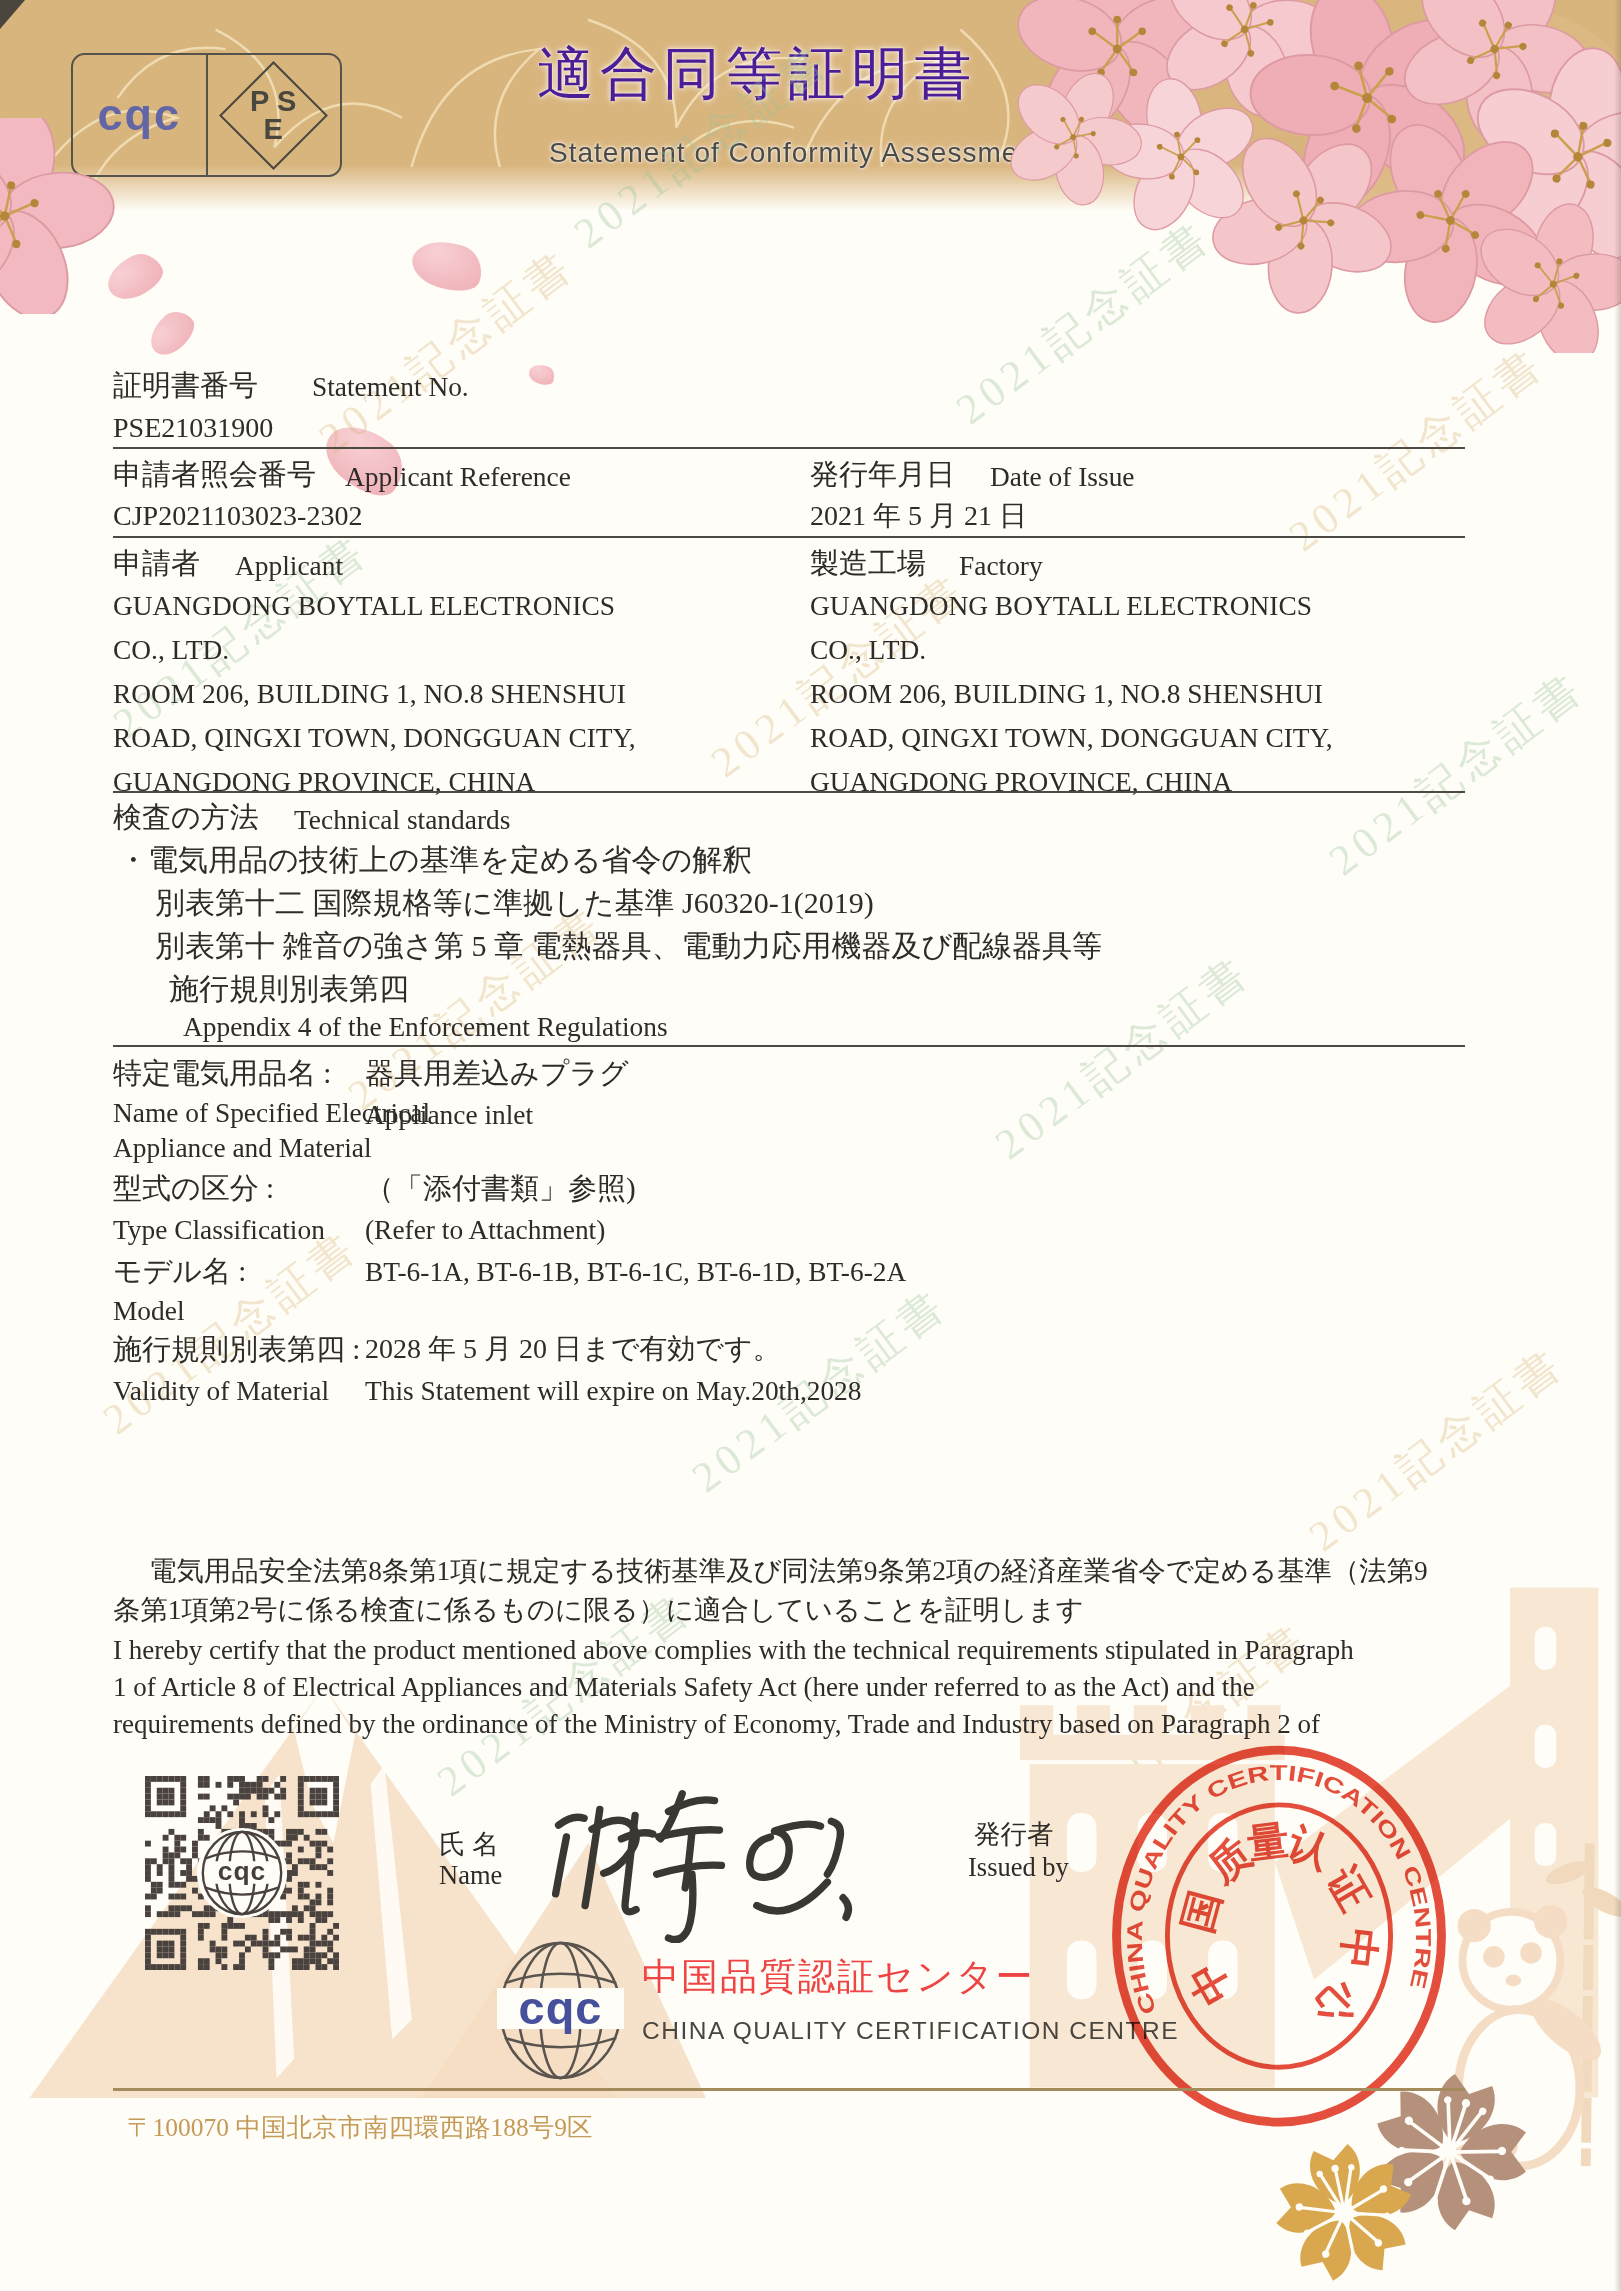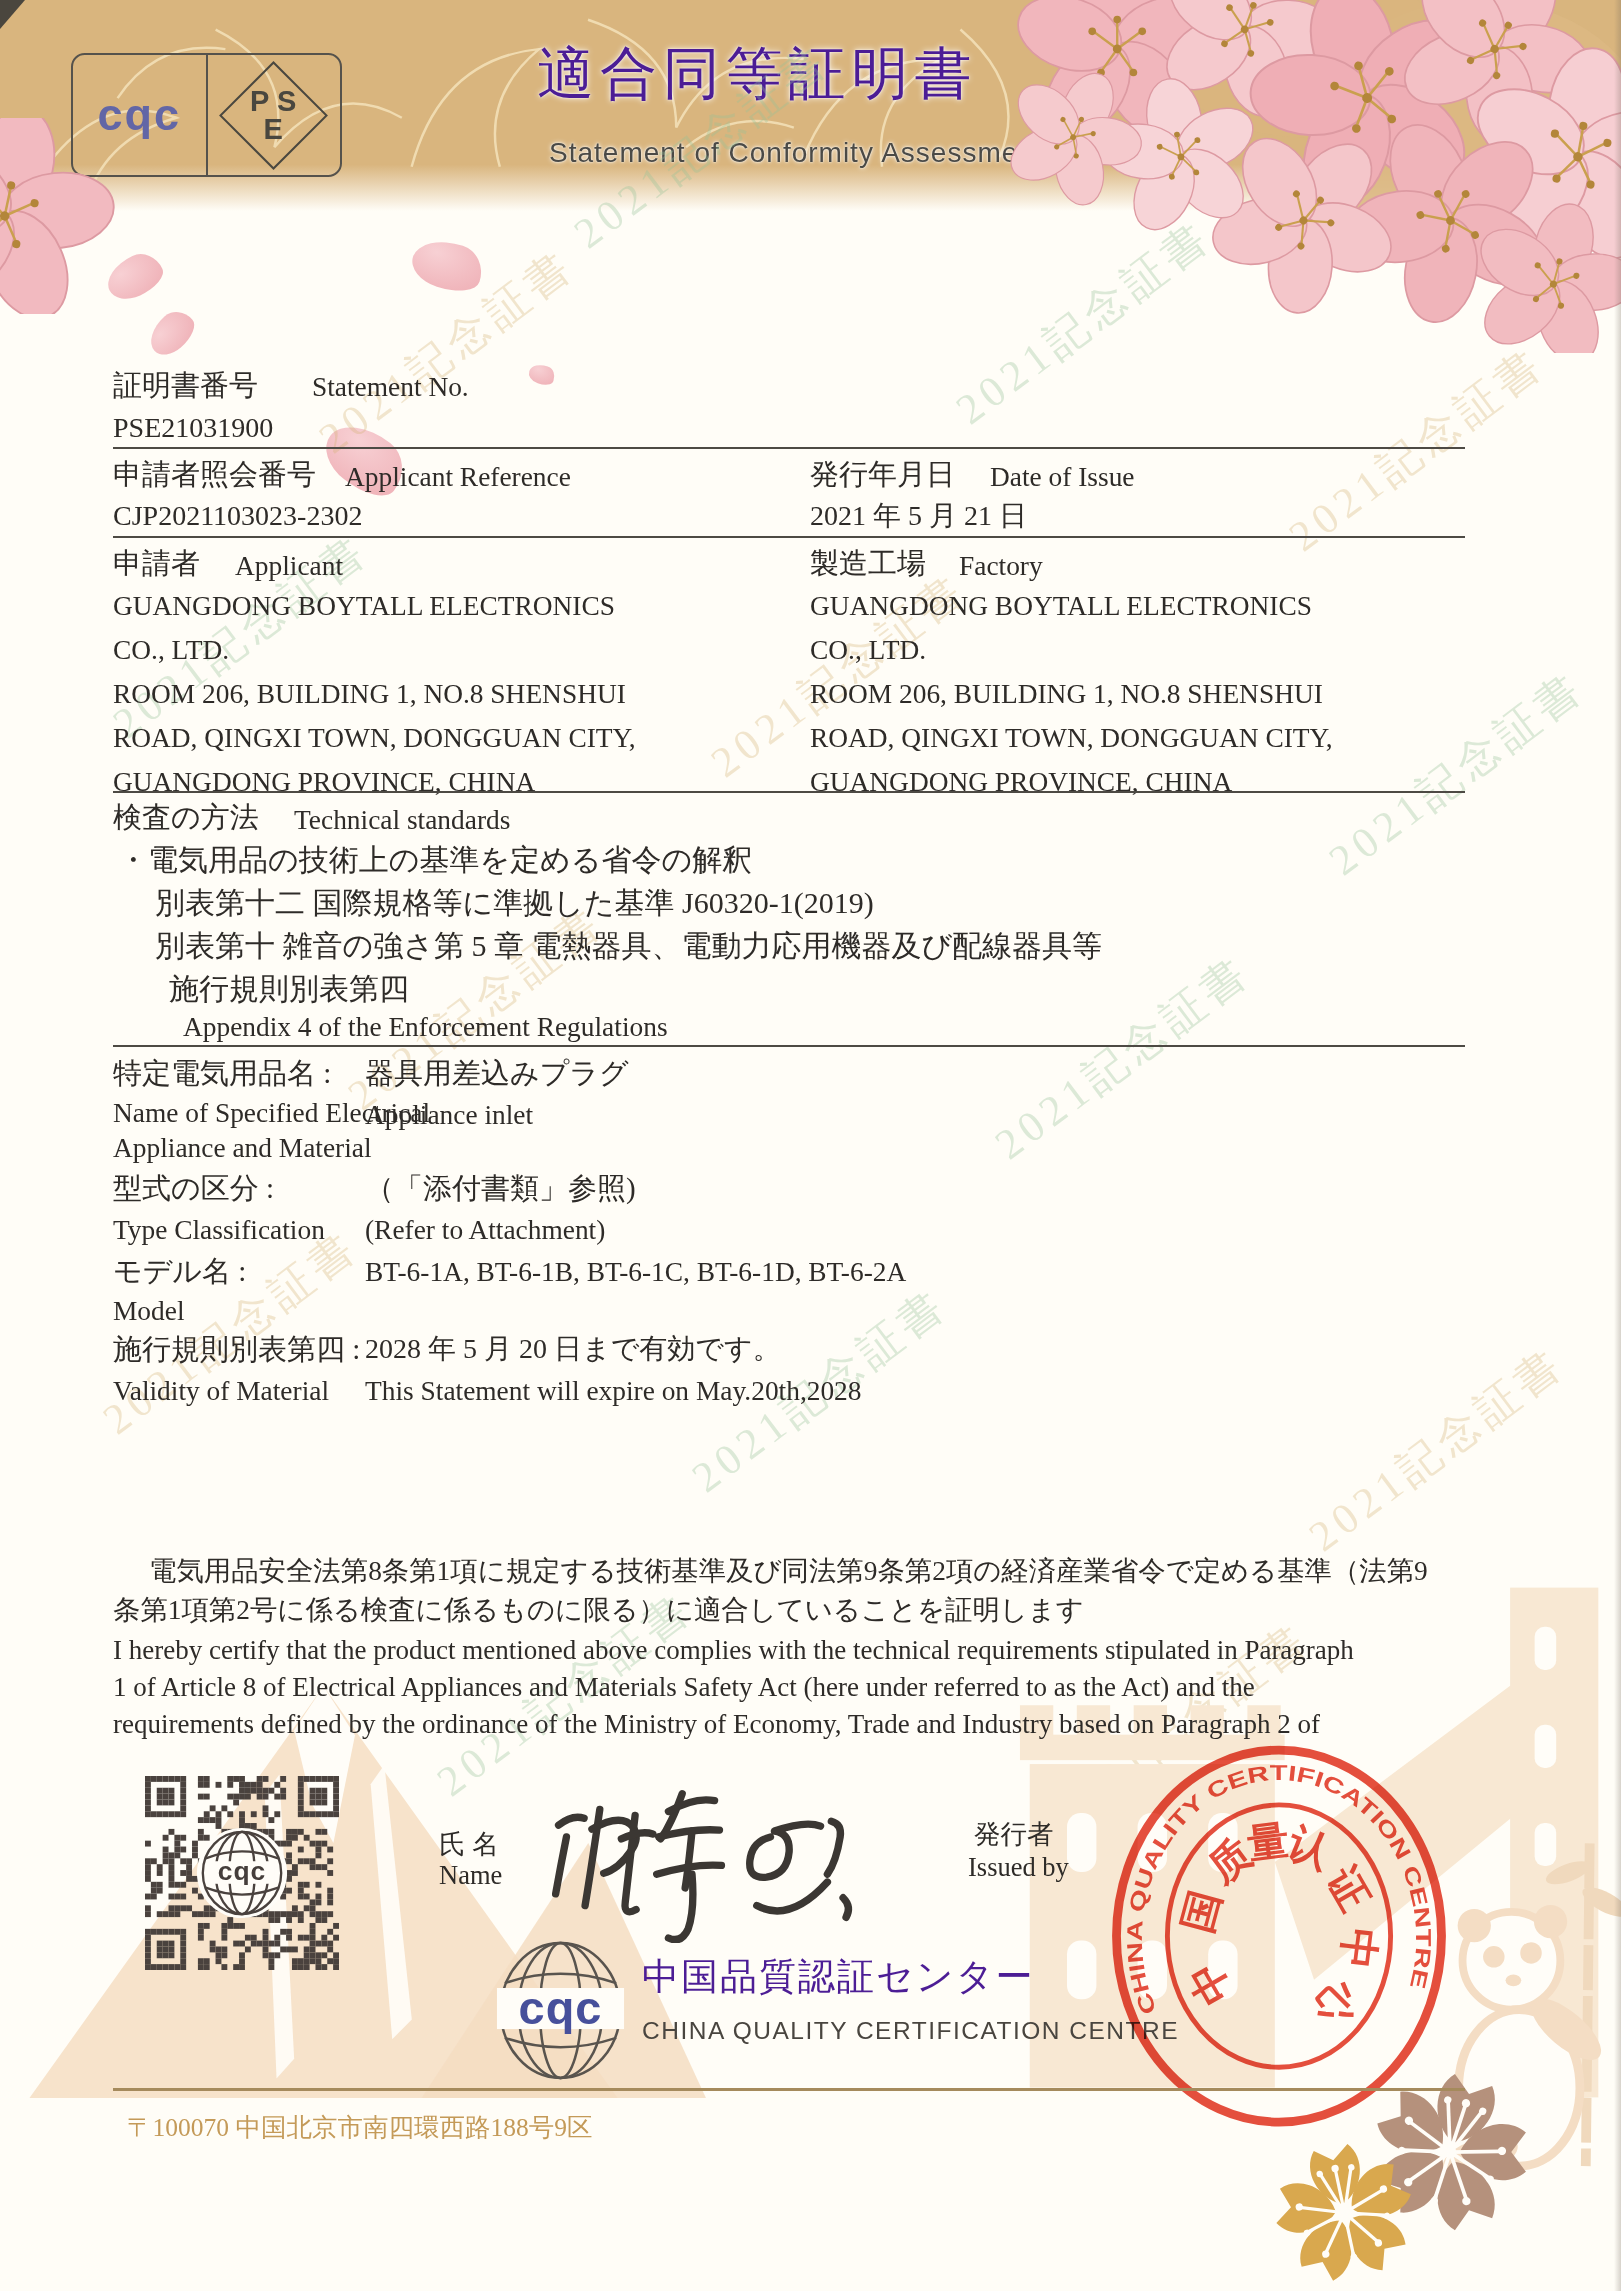--- a/index.html
+++ b/index.html
@@ -752,21 +752,21 @@
       <ellipse cx="67" cy="75" rx="61" ry="69"></ellipse>
       <ellipse cx="67" cy="75" rx="21" ry="69"></ellipse>
       <ellipse cx="67" cy="75" rx="43" ry="69"></ellipse>
       <path d="M10,47 Q67,28 124,47"></path>
         <path d="M10,103 Q67,122 124,103"></path>
       <line x1="6" y1="75" x2="128" y2="75"></line>
     </g>
     <rect x="2" y="52" width="130" height="42" fill="#fffdf8"></rect>
     <text x="67" y="89" text-anchor="middle" font-family="Liberation Sans, sans-serif" font-weight="bold" font-size="48" letter-spacing="1" fill="#47509b">cqc</text>
   </svg>
-  <div class="abs jp" style="left:642px;top:1956px;font-size:37px;letter-spacing:2px;color:#4c1d95">中国品質認証センター</div>
+  <div class="abs jp" style="left:642px;top:1956px;font-size:37px;letter-spacing:2px;color:#ef4444">中国品質認証センター</div>
   <div class="abs sans" style="left:642px;top:2017px;font-size:24.5px;letter-spacing:1.5px;color:#49453f">CHINA QUALITY CERTIFICATION CENTRE</div>
 
   <svg id="stamp" class="abs" style="left:1093px;top:1735px" width="372" height="412" viewBox="0 0 380 420">
     <g fill="none" stroke="#e2402e">
       <ellipse cx="190" cy="205" rx="166" ry="190" stroke-width="9"></ellipse>
       <ellipse cx="190" cy="205" rx="114" ry="134" stroke-width="5"></ellipse>
     </g>
     <defs>
       <path id="stampArc" d="M 67 285 A 140 162 0 1 1 313 285" fill="none"></path>
     </defs>

